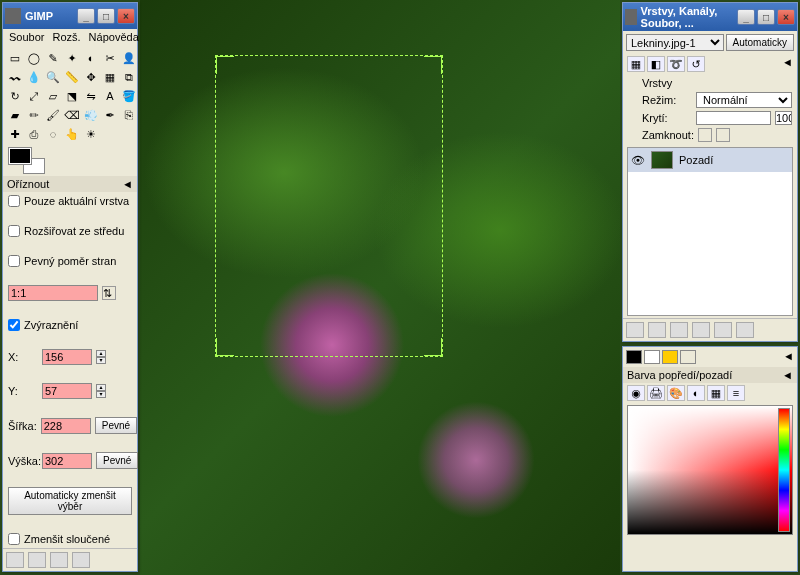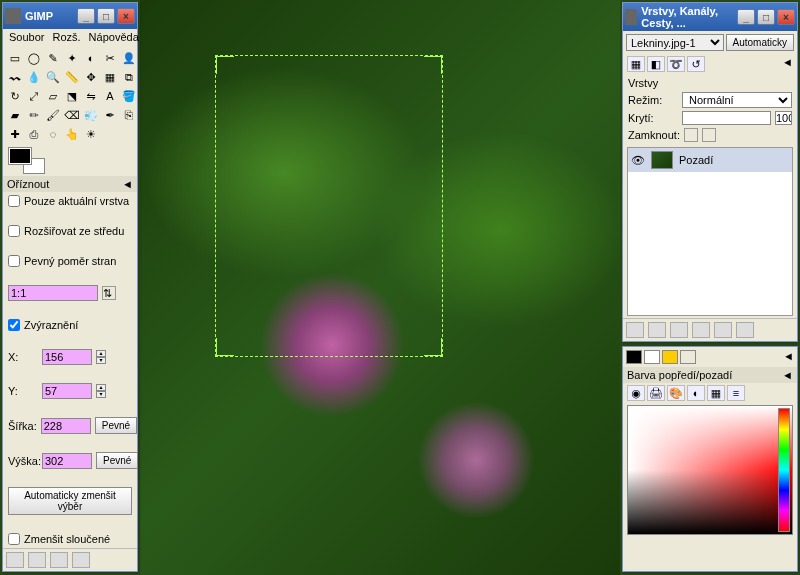--- a/index.html
+++ b/index.html
@@ -33,37 +33,37 @@
 .fgbg .fg{position:absolute;left:0;top:0;width:22px;height:16px;background:#000;border:1px solid #fff;outline:1px solid #888}
 .fgbg .bg{position:absolute;right:0;bottom:0;width:22px;height:16px;background:#fff;border:1px solid #888}
 
 .section-title { background:#e0dccb; padding:2px 4px; display:flex; align-items:flex-start; font-size:10px; }
 .section-title .exp { margin-left:auto; cursor:default; }
 .opts { padding:3px 5px; display:flex; flex-direction:column; gap:18px; }
 .chk { display:flex; align-items:center; gap:4px; }
 .chk input { width:12px; height:12px; }
 .row { display:flex; align-items:center; gap:4px; }
 .row label { width:30px; }
-.row input[type=text] { width:50px; border:1px solid #888; padding:1px 2px; background:#f0abfc; }
+.row input[type=text] { width:50px; border:1px solid #888; padding:1px 2px; background:#fca5a5; }
 .row .spin { width:10px; display:flex; flex-direction:column; }
 .row .spin div{height:7px;border:1px solid #888;background:#eee;font-size:6px;text-align:center;line-height:5px}
 .btn-s { border:1px solid #888; background:linear-gradient(#fff,#ddd); padding:2px 6px; font-size:10px; }
 .wide { width:auto; padding:2px 4px; }
 select.inline { border:1px solid #888; background:#fff; padding:0 2px; }
 
 .bottombar { margin-top:auto; padding:3px; display:flex; gap:4px; border-top:1px solid #bbb; }
 .bottombar .ib { width:18px; height:16px; border:1px solid #aaa; background:#ddd; }
 
 
 .layers { right:2px; top:2px; width:176px; height:340px; }
 .imgselect { padding:3px; display:flex; gap:2px; }
 .imgselect select { flex:1; border:1px solid #888; }
 .tabicons { display:flex; gap:2px; padding:2px 4px; }
 .tabicons .ti { width:18px; height:16px; border:1px solid #bbb; background:#eef; display:flex;align-items:center;justify-content:center }
-.lay-body { padding:3px 5px; display:flex; flex-direction:column; gap:3px; }
+.lay-body { padding:3px 5px; display:flex; flex-direction:column; gap:3px;margin-left:14px; }
 .lay-row { display:flex; align-items:center; gap:4px; }
 .lay-row label { width:50px; }
 .lock-row { display:flex; align-items:center; gap:4px; }
 .lock-row .lk { width:14px; height:14px; border:1px solid #999; }
 .layer-list { flex:1; border:1px solid #999; background:#fff; margin:2px 4px; overflow:auto; }
 .layer-item { display:flex; align-items:center; gap:6px; padding:3px; background:#cfd8e8; }
 .layer-item .eye { width:14px; }
 .layer-item .thumb { width:22px; height:18px; background:linear-gradient(135deg,#2a5a1a,#1a3a0a);border:1px solid #888 }
 
 .colors { right:2px; top:346px; width:176px; height:226px; }
@@ -206,21 +206,21 @@
     <div class="ib"></div>
     <div class="ib"></div>
     <div class="ib"></div>
     <div class="ib"></div>
   </div>
 </div>
 
 <div class="panel layers">
   <div class="titlebar">
     <span class="icon"></span>
-    <span>Vrstvy, Kanály, Cesty, ...</span>
+    <span>Vrstvy, Kanály, Soubor, ...</span>
     <div class="btns">
       <div class="btn">_</div>
       <div class="btn">□</div>
       <div class="btn close">×</div>
     </div>
   </div>
   <div class="imgselect">
     <select><option>Lekniny.jpg-1</option></select>
     <button class="btn-s">Automaticky</button>
   </div>

